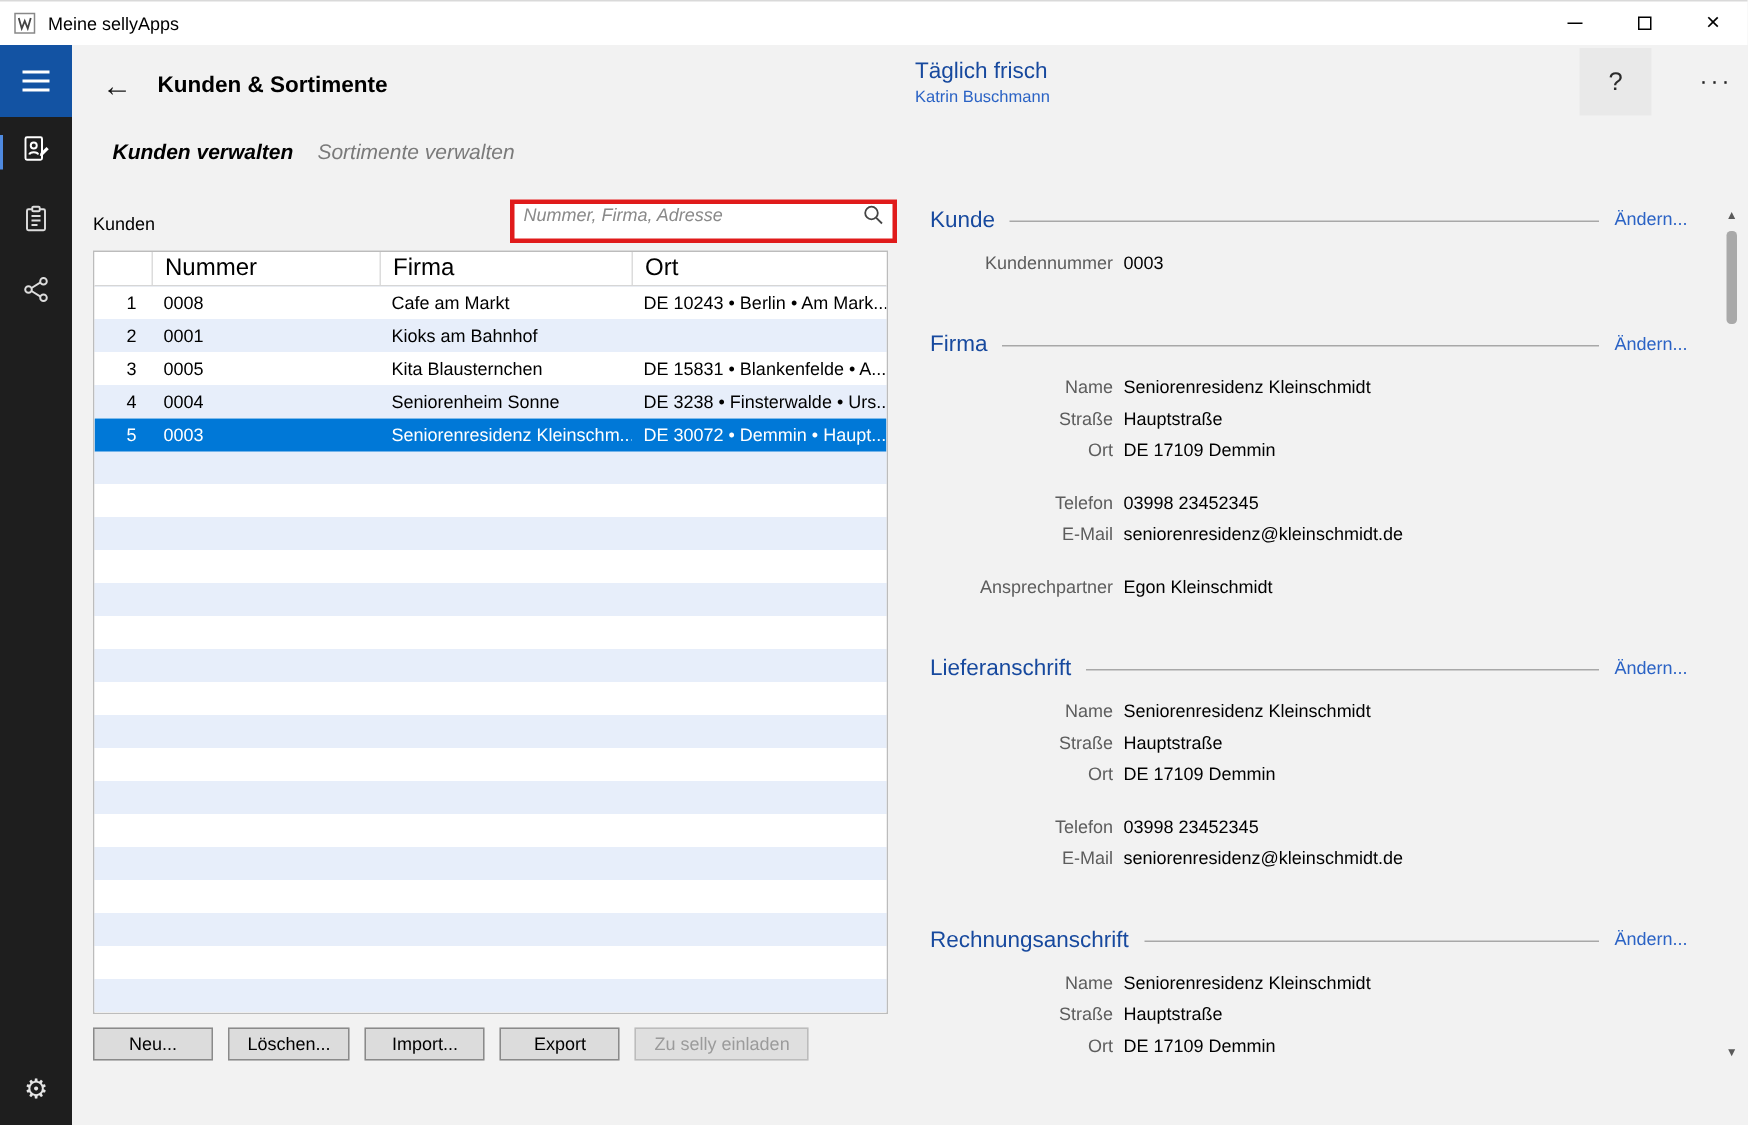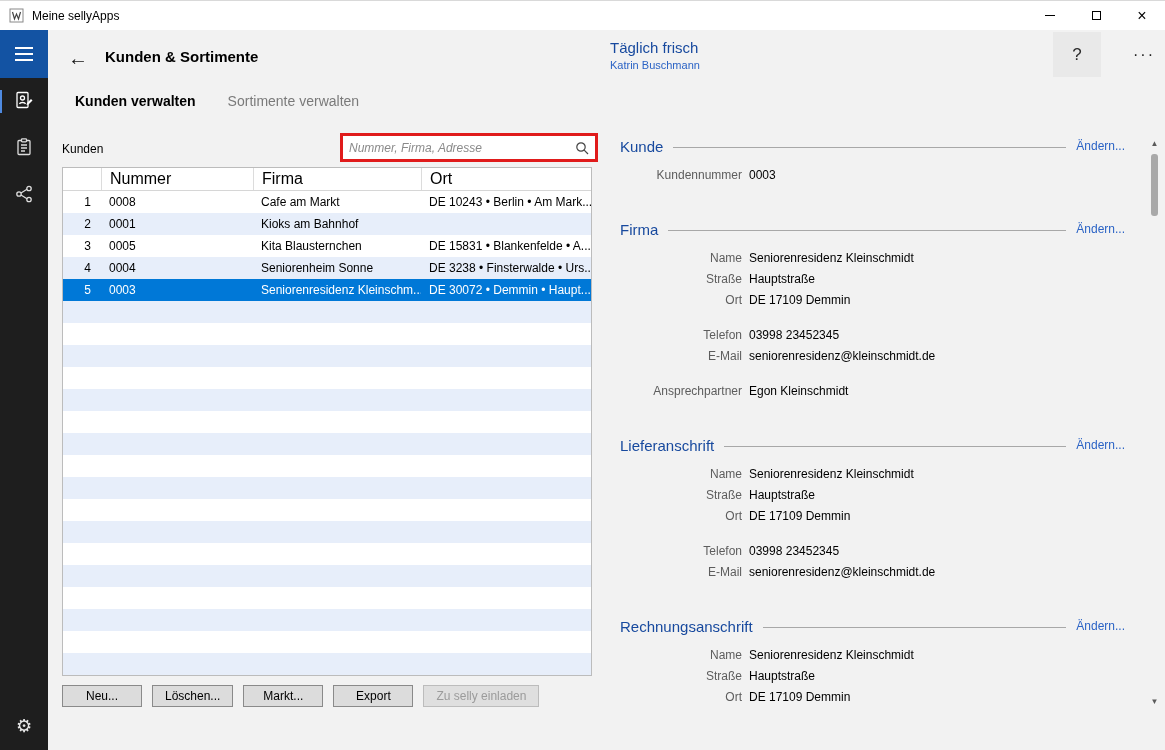--- a/index.html
+++ b/index.html
@@ -38,28 +38,28 @@
   .page-title { position:absolute; left:57px; top:18px; font-size:15px; font-weight:bold; color:#000; }
   .account { position:absolute; left:562px; top:9px; }
   .account-company { font-size:15px; color:#17499e; }
   .account-user { font-size:11px; color:#2b63c5; margin-top:3px; }
   .help-btn { position:absolute; left:1005px; top:2px; width:48px; height:45px; background:#e9e9e9;
     display:flex; align-items:center; justify-content:center; font-size:17px; color:#2b2b2b; }
   .more-btn { position:absolute; left:1078px; top:11px; width:36px; height:28px;
     display:flex; align-items:center; justify-content:center; font-size:16px;
     letter-spacing:2px; color:#222; }
 
-  .tabs { position:absolute; left:27px; top:63px; display:flex; gap:32px; }
+  .tabs { position:absolute; left:27px; top:63px; display:flex; gap:16px;font-style:italic; }
   .tab { font-size:14px; color:#7a7a7a; cursor:default; }
   .tab.active { color:#000; font-weight:bold; }
 
   
   .customers-label { position:absolute; left:14px; top:112px; font-size:12px; color:#000; }
   .searchbox { position:absolute; left:292px; top:103px; width:258px; height:29px;
-    background:#fff; border:3px solid #e01b1b; display:flex; align-items:center; }
+    background:#fff; border:3px solid #e01b1b; display:flex; align-items:flex-start; }
   .searchbox input { flex:1; min-width:0; border:none; outline:none; background:transparent;
     font:italic 12px "Liberation Sans",sans-serif; color:#2b2b2b; padding:0 2px 0 6px; }
   .searchbox input::placeholder { color:#8a8a8a; font-style:italic; }
   .search-icon { flex:none; width:20px; display:flex; justify-content:center; margin-right:3px; }
 
   .table { position:absolute; left:14px; top:137px; width:530px; height:509px;
     background:#fff; border:1px solid #bcbcbc; display:flex; flex-direction:column; }
   .thead { display:flex; height:23px; flex:none; background:#fff; border-bottom:1px solid #d6d6d6; }
   .th { font-size:16px; color:#000; display:flex; align-items:center; padding-left:8px; }
   .th + .th { border-left:1px solid #dcdcdc; }
@@ -238,21 +238,21 @@
           <div class="tcell cell-nummer">0003</div>
           <div class="tcell cell-firma">Seniorenresidenz Kleinschm...</div>
           <div class="tcell cell-ort">DE 30072 • Demmin • Haupt...</div>
         </div>
       </div>
   </div>
 
   <div class="btnrow">
       <button class="wbtn">Neu...</button>
       <button class="wbtn">Löschen...</button>
-      <button class="wbtn">Markt...</button>
+      <button class="wbtn">Import...</button>
       <button class="wbtn">Export</button>
       <button class="wbtn" disabled="">Zu selly einladen</button>
     </div>
 
   <div class="details">
       <div class="dsection">
         <div class="dheader">
           <span class="dtitle">Kunde</span>
           <span class="dline"></span>
           <span class="dlink">Ändern...</span>

